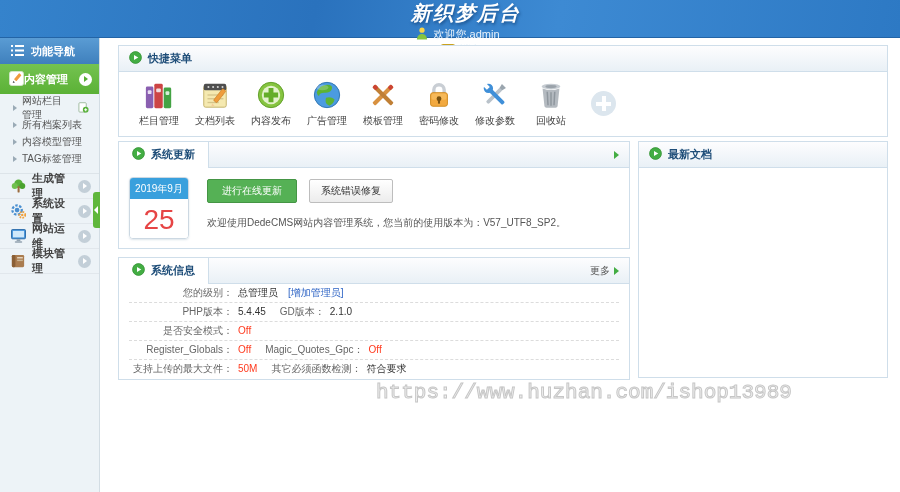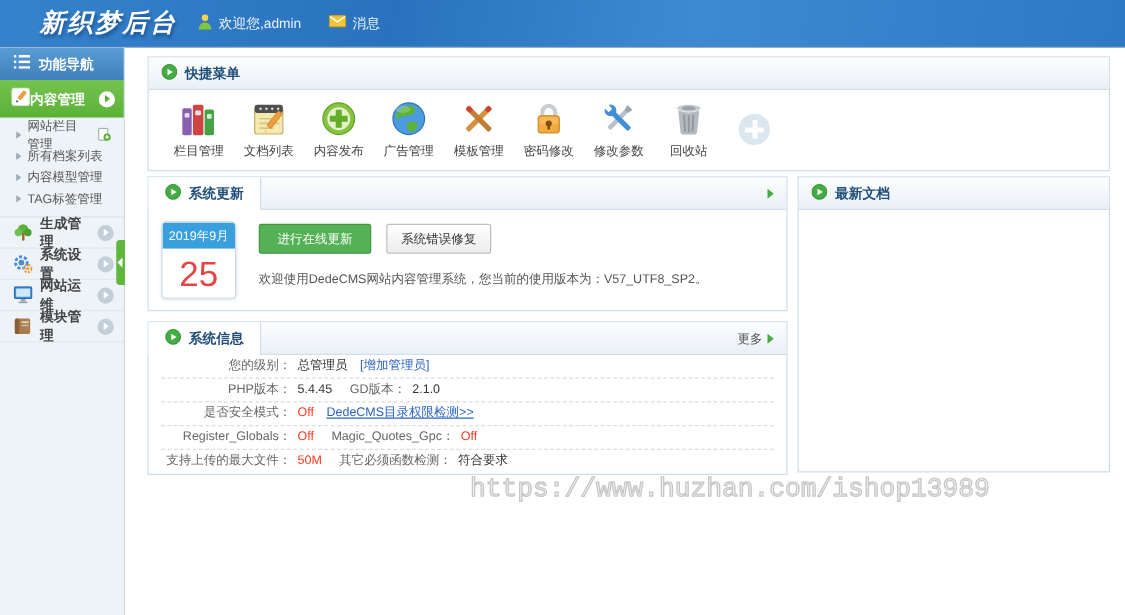--- a/index.html
+++ b/index.html
@@ -3,21 +3,21 @@
 <meta charset="utf-8">
 <style>
   * { margin:0; padding:0; box-sizing:border-box; }
   html,body { width:900px; height:492px; overflow:hidden; background:#fff;
               font-family:"Liberation Sans","DejaVu Sans",sans-serif; }
   body { position:relative; }
 
   
   .topbar { position:absolute; left:0; top:0; width:900px; height:38px;
     background:linear-gradient(100deg,#3583cc,#2a72bd 35%,#3d8ad3 62%,#2d79c4);
-    border-bottom:1px solid #2364a6; display:flex; align-items:center; }
+    border-bottom:1px solid #2364a6; display:flex; align-items:center;flex-direction:column; }
   .logo { margin-left:32px; font-size:20px; font-weight:bold; font-style:italic;
     color:#fff; letter-spacing:2px; text-shadow:1px 2px 3px rgba(8,48,96,.55); }
   .tb-group { display:flex; align-items:center; gap:5px; color:#eaf3fb; font-size:11px; }
   .tb-welcome { margin-left:16px; }
   .tb-msg { margin-left:22px; cursor:pointer; }
 
   
   .sidebar { position:absolute; left:0; top:38px; width:100px; height:454px;
     background:#edf3f7; border-right:1px solid #d3dde4; }
   .nav-header { height:26px; background:linear-gradient(#5a9cd4,#3f80bd);
@@ -432,21 +432,20 @@
           </div>
           <div class="irow">
             <span class="lbl">PHP版本：</span>
             <span class="val">5.4.45</span>
             <span class="lbl2">GD版本：</span>
             <span class="val">2.1.0</span>
           </div>
           <div class="irow">
             <span class="lbl">是否安全模式：</span>
             <span class="val red">Off</span>
-            <a class="lnk u">DedeCMS目录权限检测&gt;&gt;</a>
           </div>
           <div class="irow">
             <span class="lbl">Register_Globals：</span>
             <span class="val red">Off</span>
             <span class="lbl2">Magic_Quotes_Gpc：</span>
             <span class="val red">Off</span>
           </div>
           <div class="irow">
             <span class="lbl">支持上传的最大文件：</span>
             <span class="val red">50M</span>

